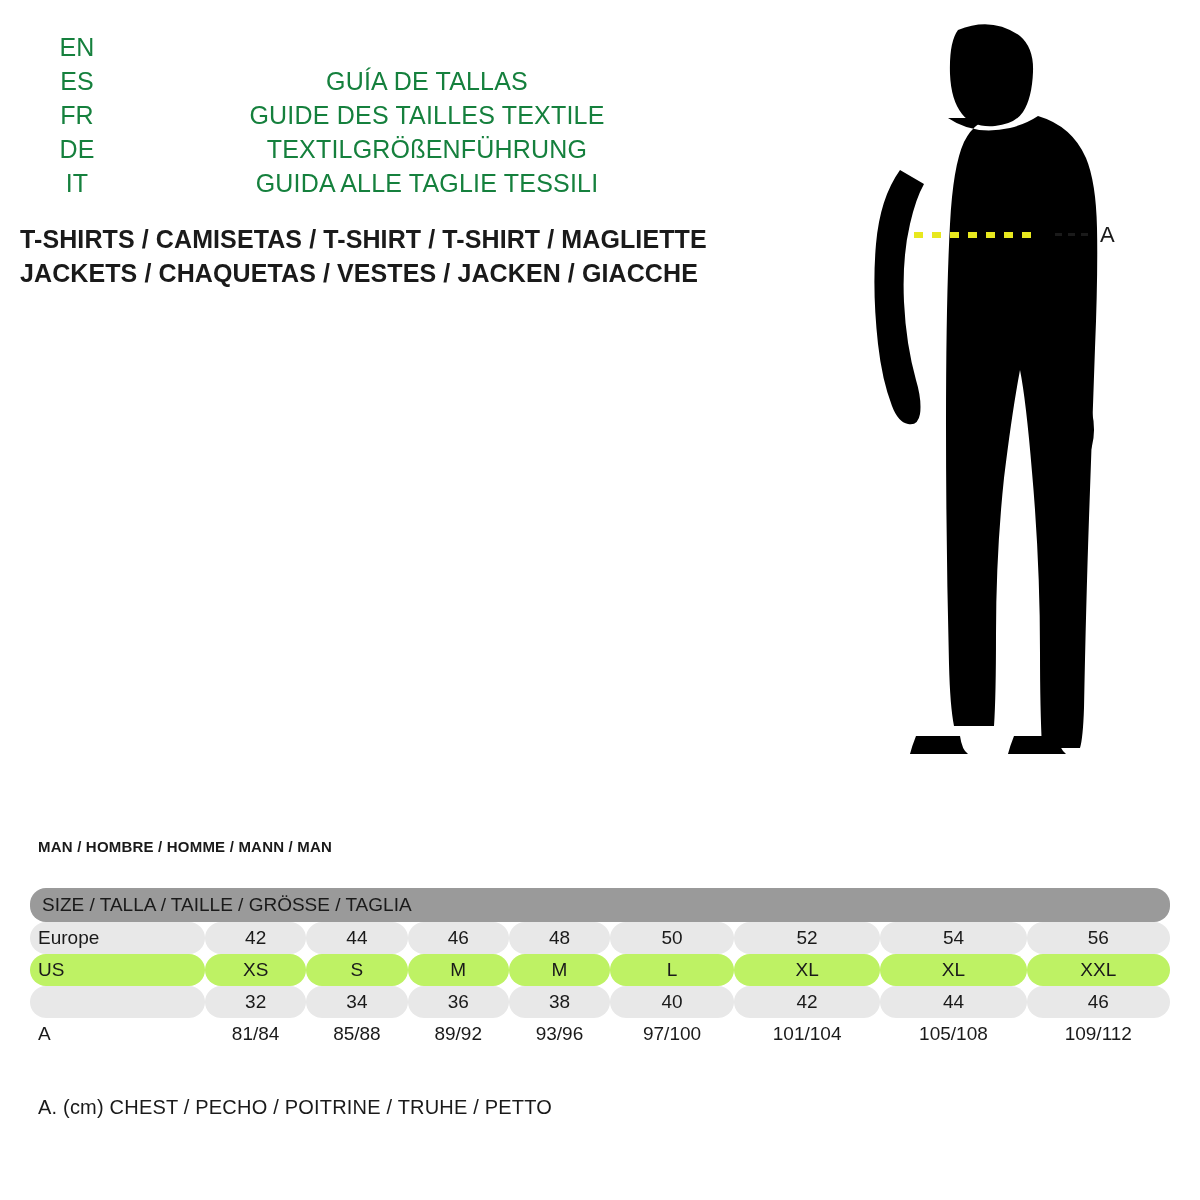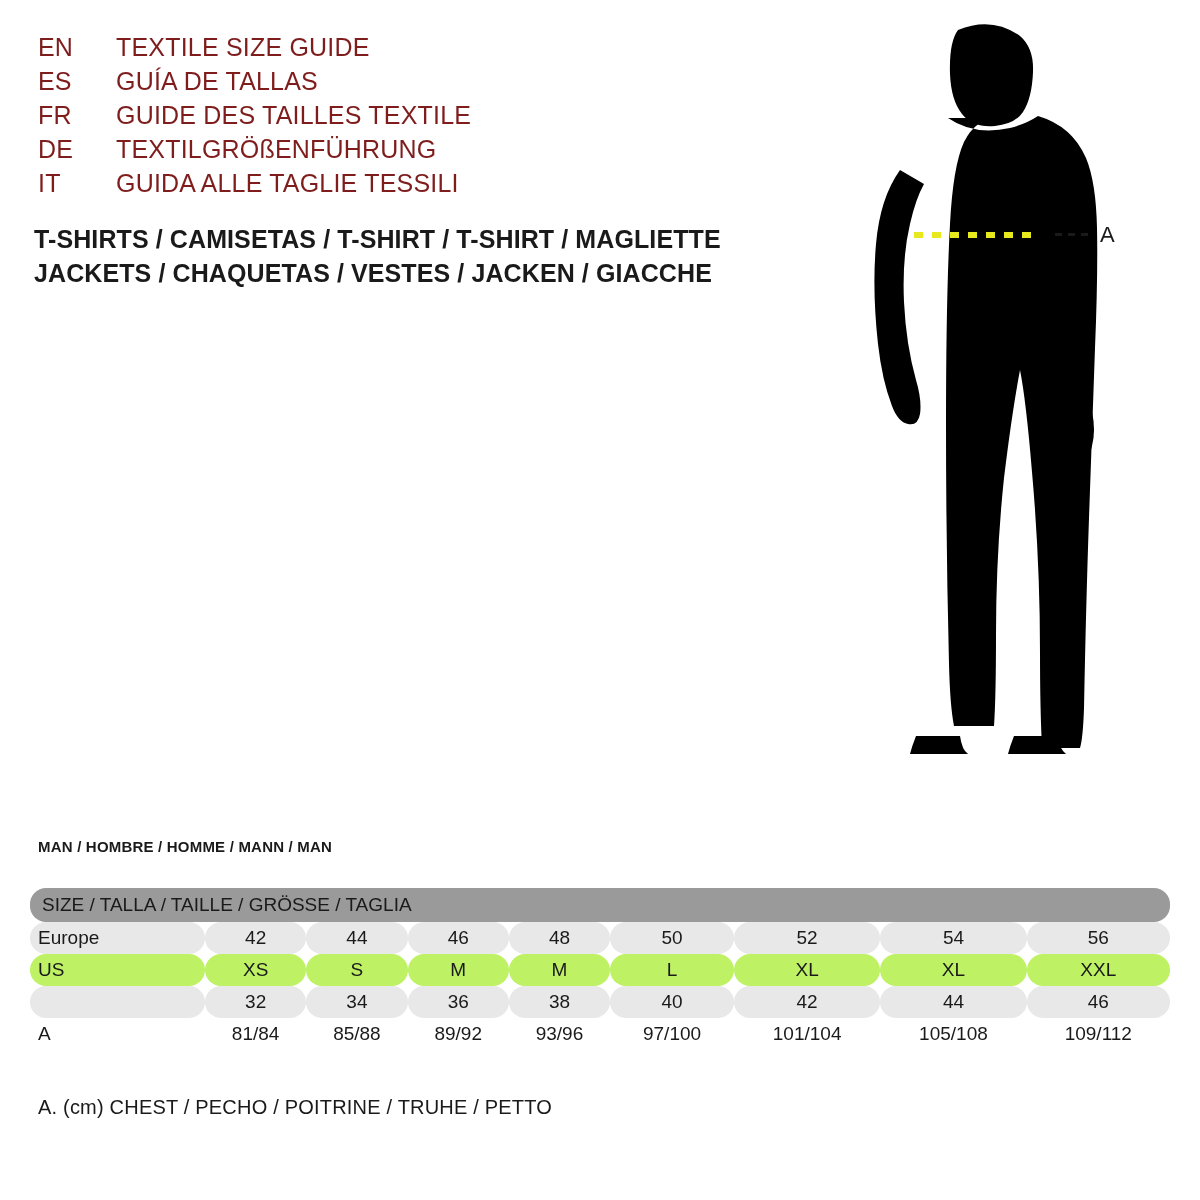--- a/index.html
+++ b/index.html
@@ -23,31 +23,32 @@
     left: 38px;
     top: 30px;
     width: 700px;
   }
   .lang-row {
     display: flex;
     align-items: baseline;
     font-size: 25px;
     line-height: 34px;
     letter-spacing: 0.2px;
-    color: #7f1d1d;
+    color: #15803d;
+    text-align: center;
   }
   .lang-code {
     width: 78px;
     flex: 0 0 78px;
   }
   .lang-text { flex: 1; }
 
   .cat-block {
     position: absolute;
-    left: 34px;
+    left: 20px;
     top: 222px;
     width: 760px;
   }
   .cat-line {
     font-size: 25px;
     line-height: 34px;
     font-weight: bold;
     letter-spacing: 0.1px;
     color: #1a1a1a;
     white-space: nowrap;
@@ -134,21 +135,20 @@
     color: #1a1a1a;
     letter-spacing: 0.2px;
   }
 </style>
 </head>
 <body>
 
 <div class="lang-block">
   <div class="lang-row">
     <span class="lang-code">EN</span>
-    <span class="lang-text">TEXTILE SIZE GUIDE</span>
   </div>
   <div class="lang-row">
     <span class="lang-code">ES</span>
     <span class="lang-text">GUÍA DE TALLAS</span>
   </div>
   <div class="lang-row">
     <span class="lang-code">FR</span>
     <span class="lang-text">GUIDE DES TAILLES TEXTILE</span>
   </div>
   <div class="lang-row">

